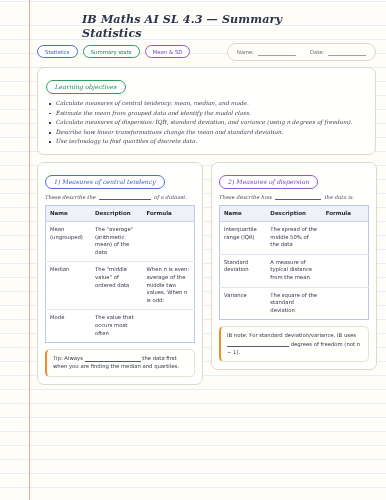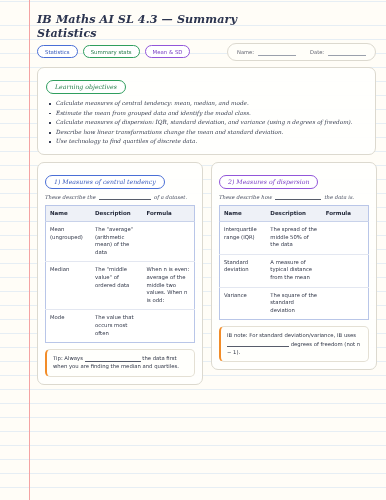--- a/index.html
+++ b/index.html
@@ -51,20 +51,21 @@
   
   .doc-title {
     font-family: "DejaVu Serif", serif;
     font-size: 11.2px;
     line-height: 14px;
     color: #2c3550;
     letter-spacing: .1px;
     max-width: 215px;
     font-style: italic;
     font-weight: 600;
+    margin-left: 45px;
   }
 
   .header-row {
     position: relative;
     margin-top: 5px;
     height: 16px;
   }
   .chips {
     display: flex;
     gap: 5px;

